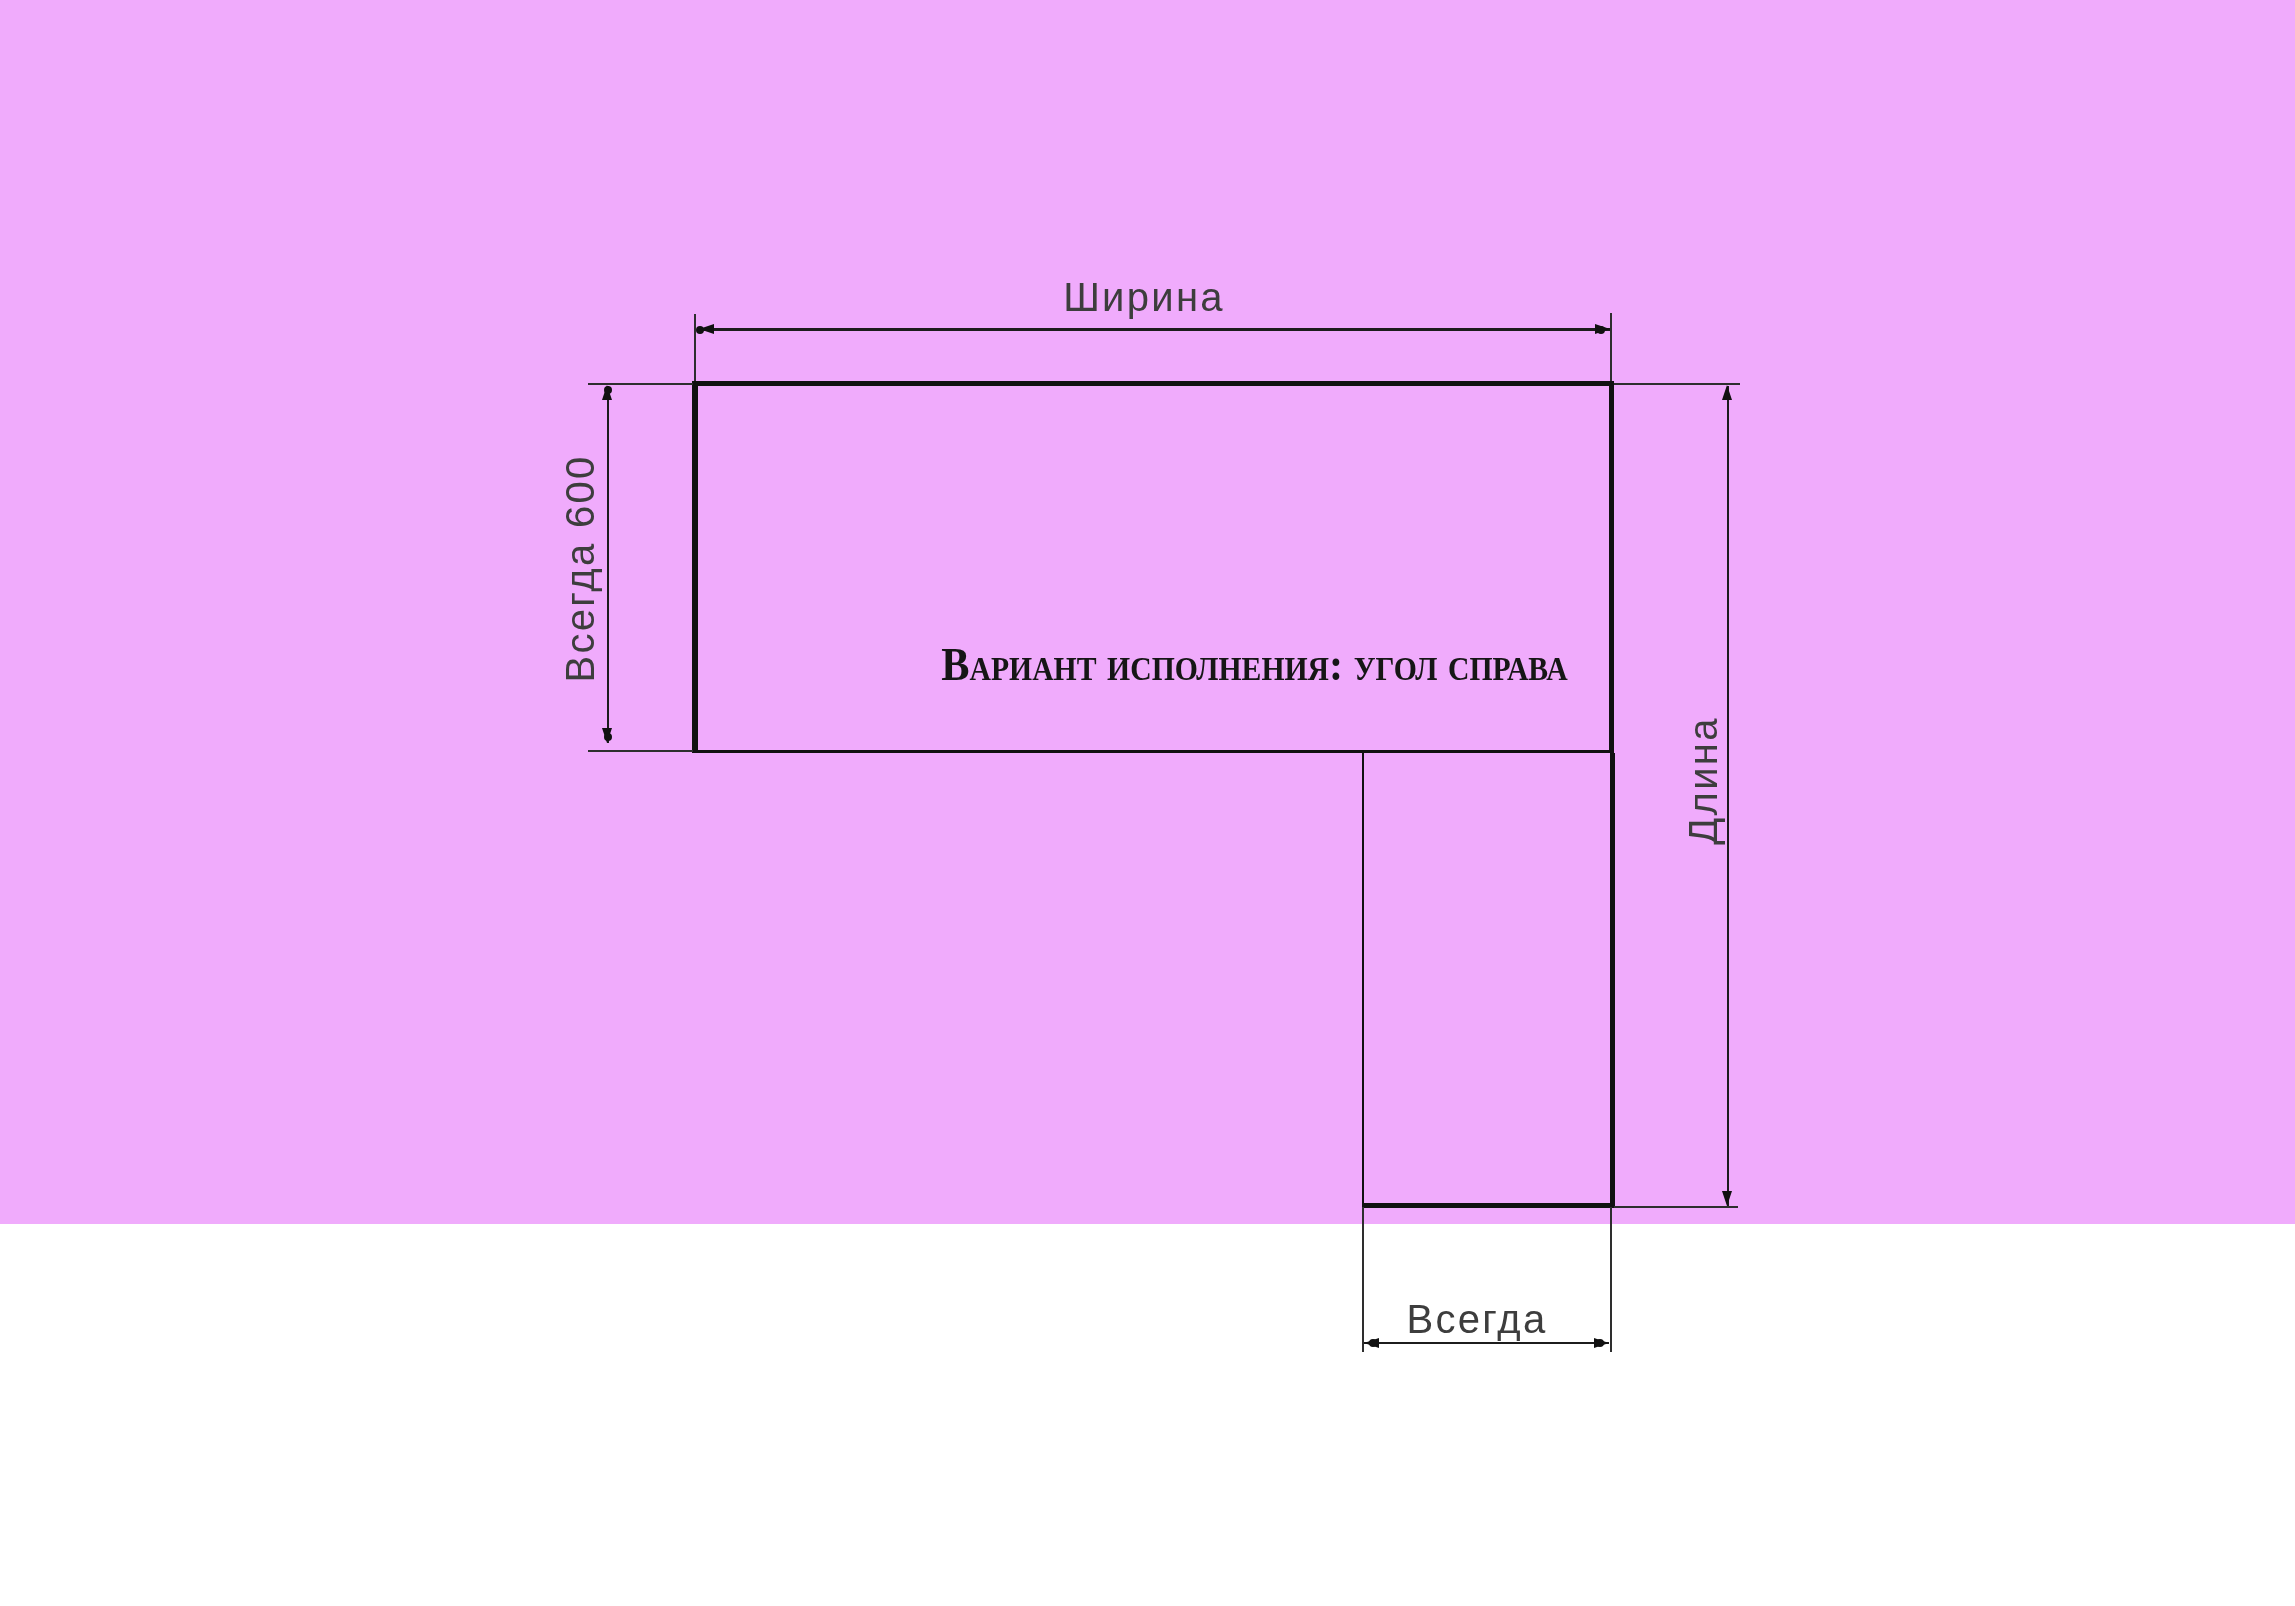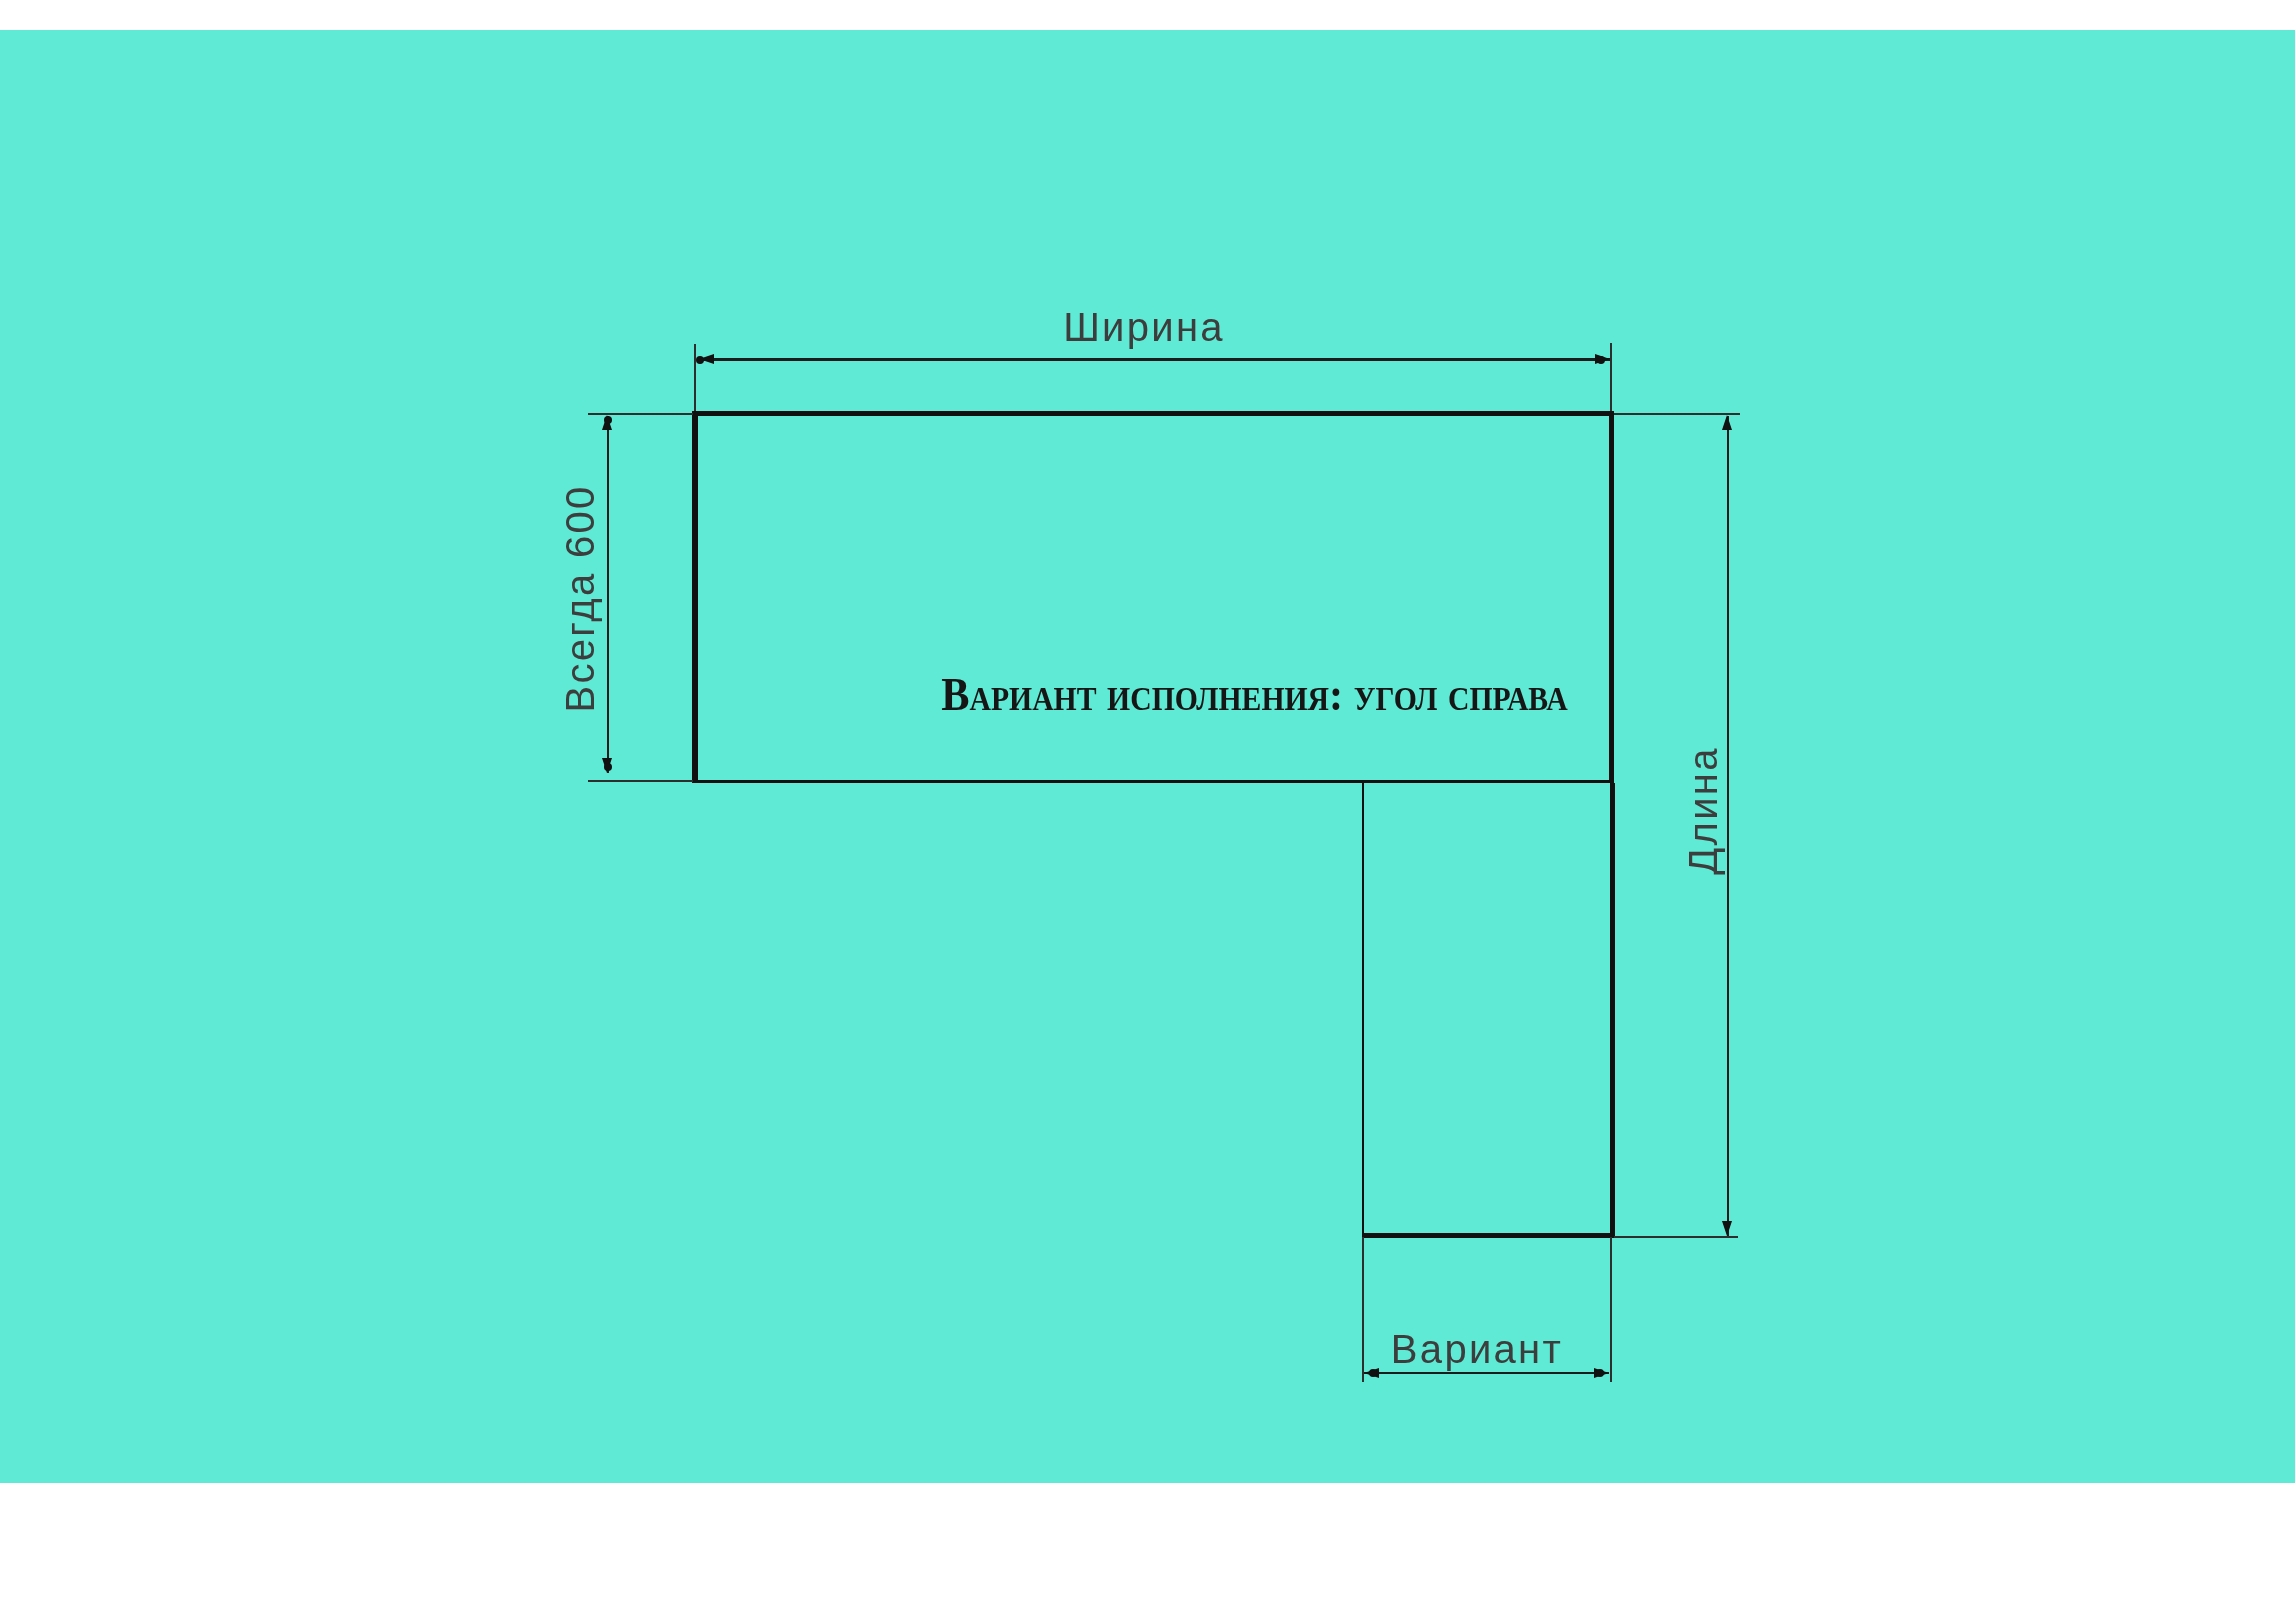--- a/index.html
+++ b/index.html
@@ -2,21 +2,21 @@
 <html style="font-size:12.2px"><head>
 <meta charset="utf-8">
 <style>
   html, body { margin: 0; padding: 0; }
   body {
     width: 2295px; height: 1607px;
     background: #ffffff;
     font-family: "Liberation Sans", sans-serif;
     overflow: hidden;
   }
-  .canvas { position: relative; width: 2295px; height: 1453px; background: #5eead4; margin-top: 30px; }
+  .canvas { position: relative; width: 2295px; height: 1224px; background: #f0abfc; }
 
   
   .main-rect {
     position: absolute; left: 692px; top: 381px;
     width: 922px; height: 372px;
     box-sizing: border-box;
     border-style: solid; border-color: #111111;
     border-width: 5.4px 5.4px 3.1px 6.1px;
     background: transparent;
   }
@@ -132,18 +132,18 @@
   <div class="dot dot-wl"></div>
   <div class="dot dot-wr"></div>
   <div class="dot dot-6t"></div>
   <div class="dot dot-6b"></div>
   <div class="dot dot-dl"></div>
   <div class="dot dot-dr"></div>
 
   <div class="dim-label lbl-width">Ширина</div>
   <div class="dim-label lbl-600">Всегда 600</div>
   <div class="dim-label lbl-length">Длина</div>
-  <div class="dim-label lbl-depth">Вариант</div>
+  <div class="dim-label lbl-depth">Всегда</div>
 
   <div class="variant-title">Вариант исполнения: угол справа</div>
 
 </div>
 
 
 </body></html>

